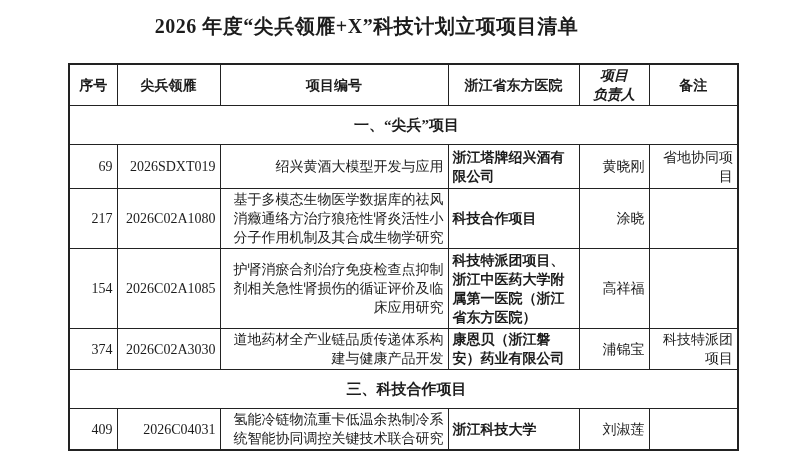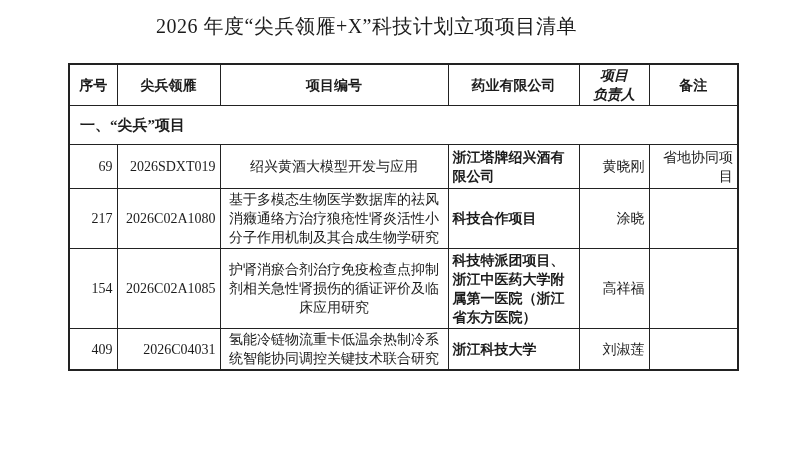--- a/index.html
+++ b/index.html
@@ -17,21 +17,21 @@
     color: #1c1c1c;
   }
   .title {
     position: absolute;
     top: 13px;
     left: 0;
     width: 733px;
     margin: 0;
     text-align: center;
     font-size: 20px;
-    font-weight: normal;
+    font-weight: bold;
     letter-spacing: 0.5px;
     white-space: nowrap;
   }
   table.grid {
     position: absolute;
     left: 68px;
     top: 63px;
     width: 669px;
     border-collapse: collapse;
     table-layout: fixed;
@@ -50,39 +50,39 @@
     font-weight: bold;
     text-align: center;
     vertical-align: middle;
     height: 38px;
   }
   td.c {
     text-align: right;
     vertical-align: middle;
   }
   td.name {
-    text-align: center;
+    text-align: right;
     vertical-align: middle;
     padding: 2px 5px;
     margin-left: 46px;
   }
   td.unit {
     text-align: left;
     vertical-align: middle;
     padding: 1px 3px;
     font-weight: bold;
   }
   td.note {
     text-align: right;
     vertical-align: middle;
   }
   tr.section td {
     font-weight: bold;
     font-size: 15px;
-    text-align: left;
+    text-align: center;
     vertical-align: middle;
     padding-left: 10px;
     height: 36px;
   }
   tr.rh44 { height: 44px; }
   tr.rh60 { height: 60px; }
   tr.rh80 { height: 80px; }
   tr.rh38 { height: 38px; }
   .ldr-line { text-align: center; font-style: italic; }
 </style>
@@ -100,21 +100,21 @@
       <col style="width:228px">
       <col style="width:131px">
       <col style="width:70px">
       <col style="width:89px">
     </colgroup>
     <thead>
       <tr>
         <th>序号</th>
         <th>尖兵领雁</th>
         <th>项目编号</th>
-        <th>药业有限公司</th>
+        <th>浙江省东方医院</th>
         <th>
           <div class="ldr-line">项目</div>
           <div class="ldr-line">负责人</div>
         </th>
         <th>备注</th>
       </tr>
     </thead>
     <tbody>
 
       <tr class="section">
@@ -142,21 +142,32 @@
 
       <tr class="rh80">
         <td class="c">154</td>
         <td class="c">2026C02A1085</td>
         <td class="name">护肾消瘀合剂治疗免疫检查点抑制剂相关急性肾损伤的循证评价及临床应用研究</td>
         <td class="unit">科技特派团项目、浙江中医药大学附属第一医院（浙江省东方医院）</td>
         <td class="c">高祥福</td>
         <td class="note"></td>
       </tr>
 
+      <tr class="rh38">
+        <td class="c">374</td>
+        <td class="c">2026C02A3030</td>
+        <td class="name">道地药材全产业链品质传递体系构建与健康产品开发</td>
+        <td class="unit">康恩贝（浙江磐安）药业有限公司</td>
+        <td class="c">浦锦宝</td>
+        <td class="note">科技特派团项目</td>
+      </tr>
 
+      <tr class="section">
+        <td colspan="6">三、科技合作项目</td>
+      </tr>
 
       <tr class="rh38">
         <td class="c">409</td>
         <td class="c">2026C04031</td>
         <td class="name">氢能冷链物流重卡低温余热制冷系统智能协同调控关键技术联合研究</td>
         <td class="unit">浙江科技大学</td>
         <td class="c">刘淑莲</td>
         <td class="note"></td>
       </tr>
 

